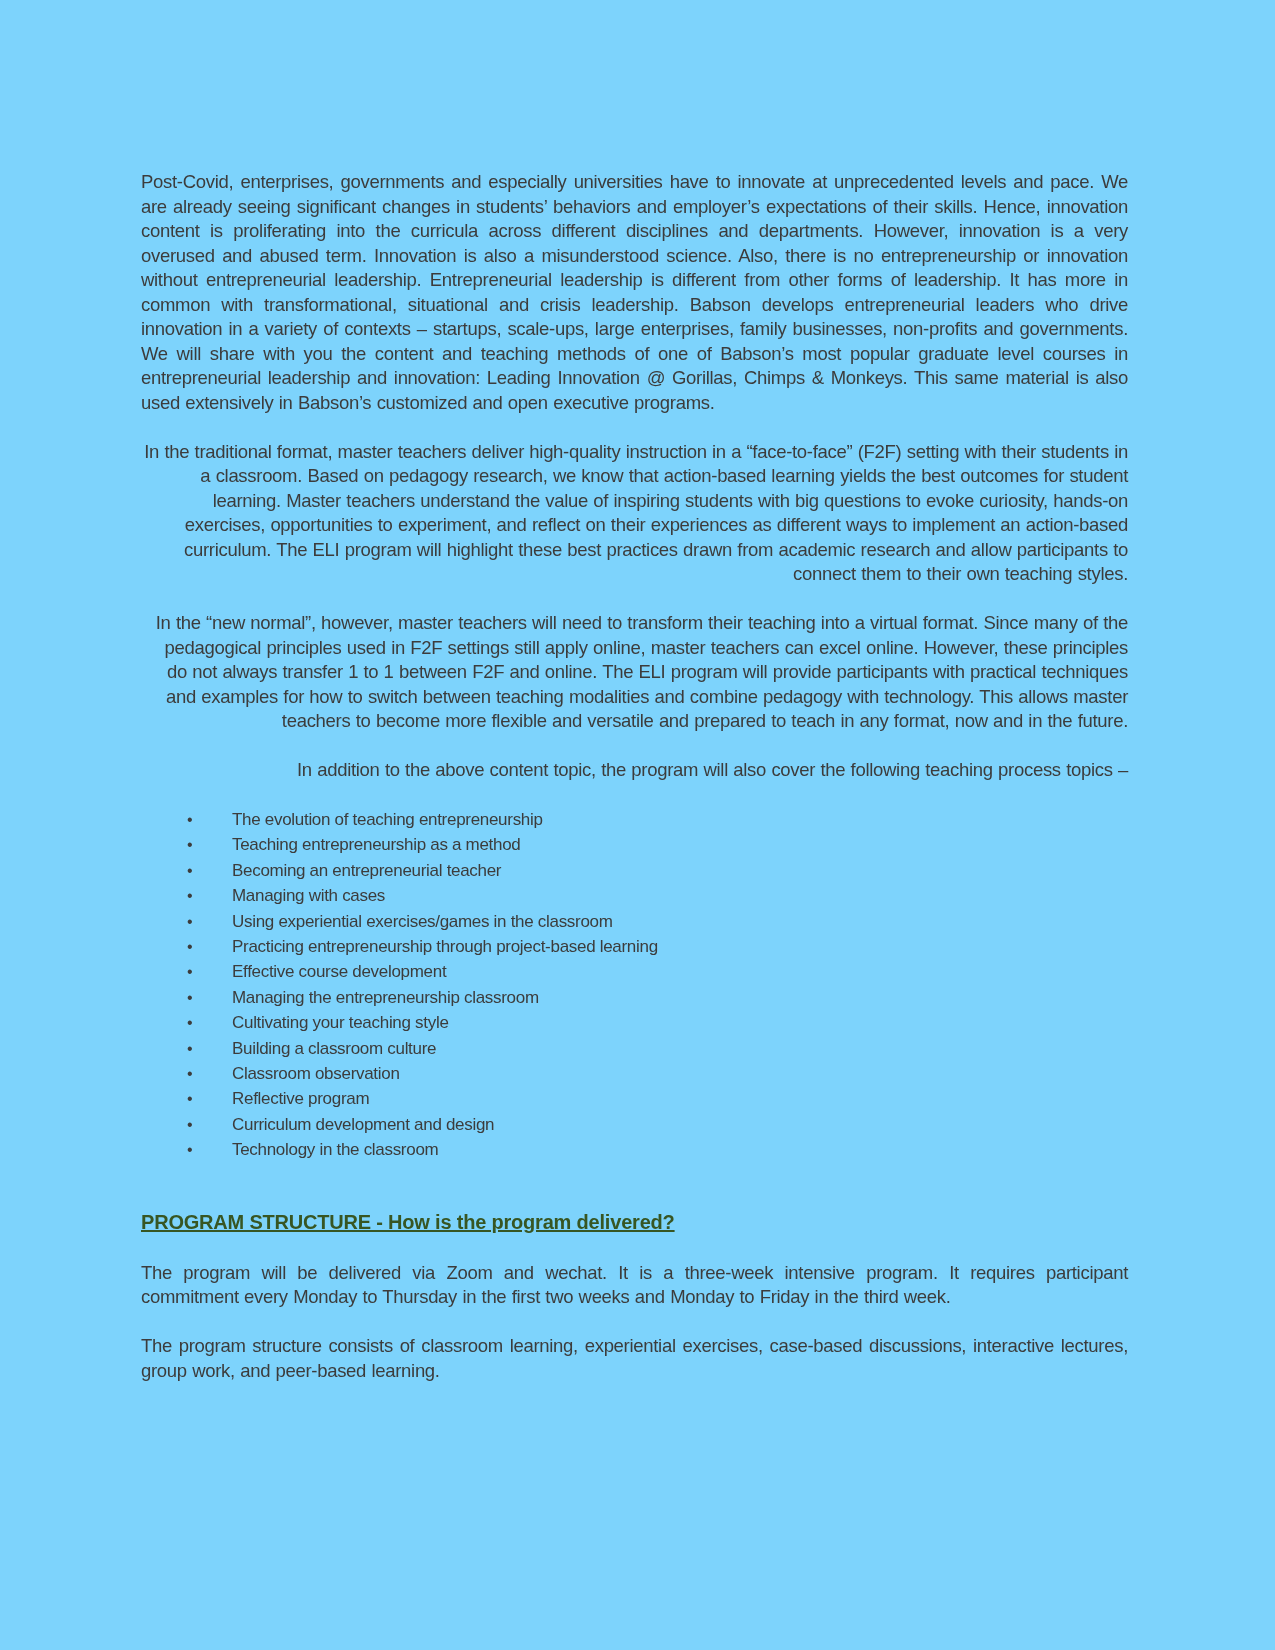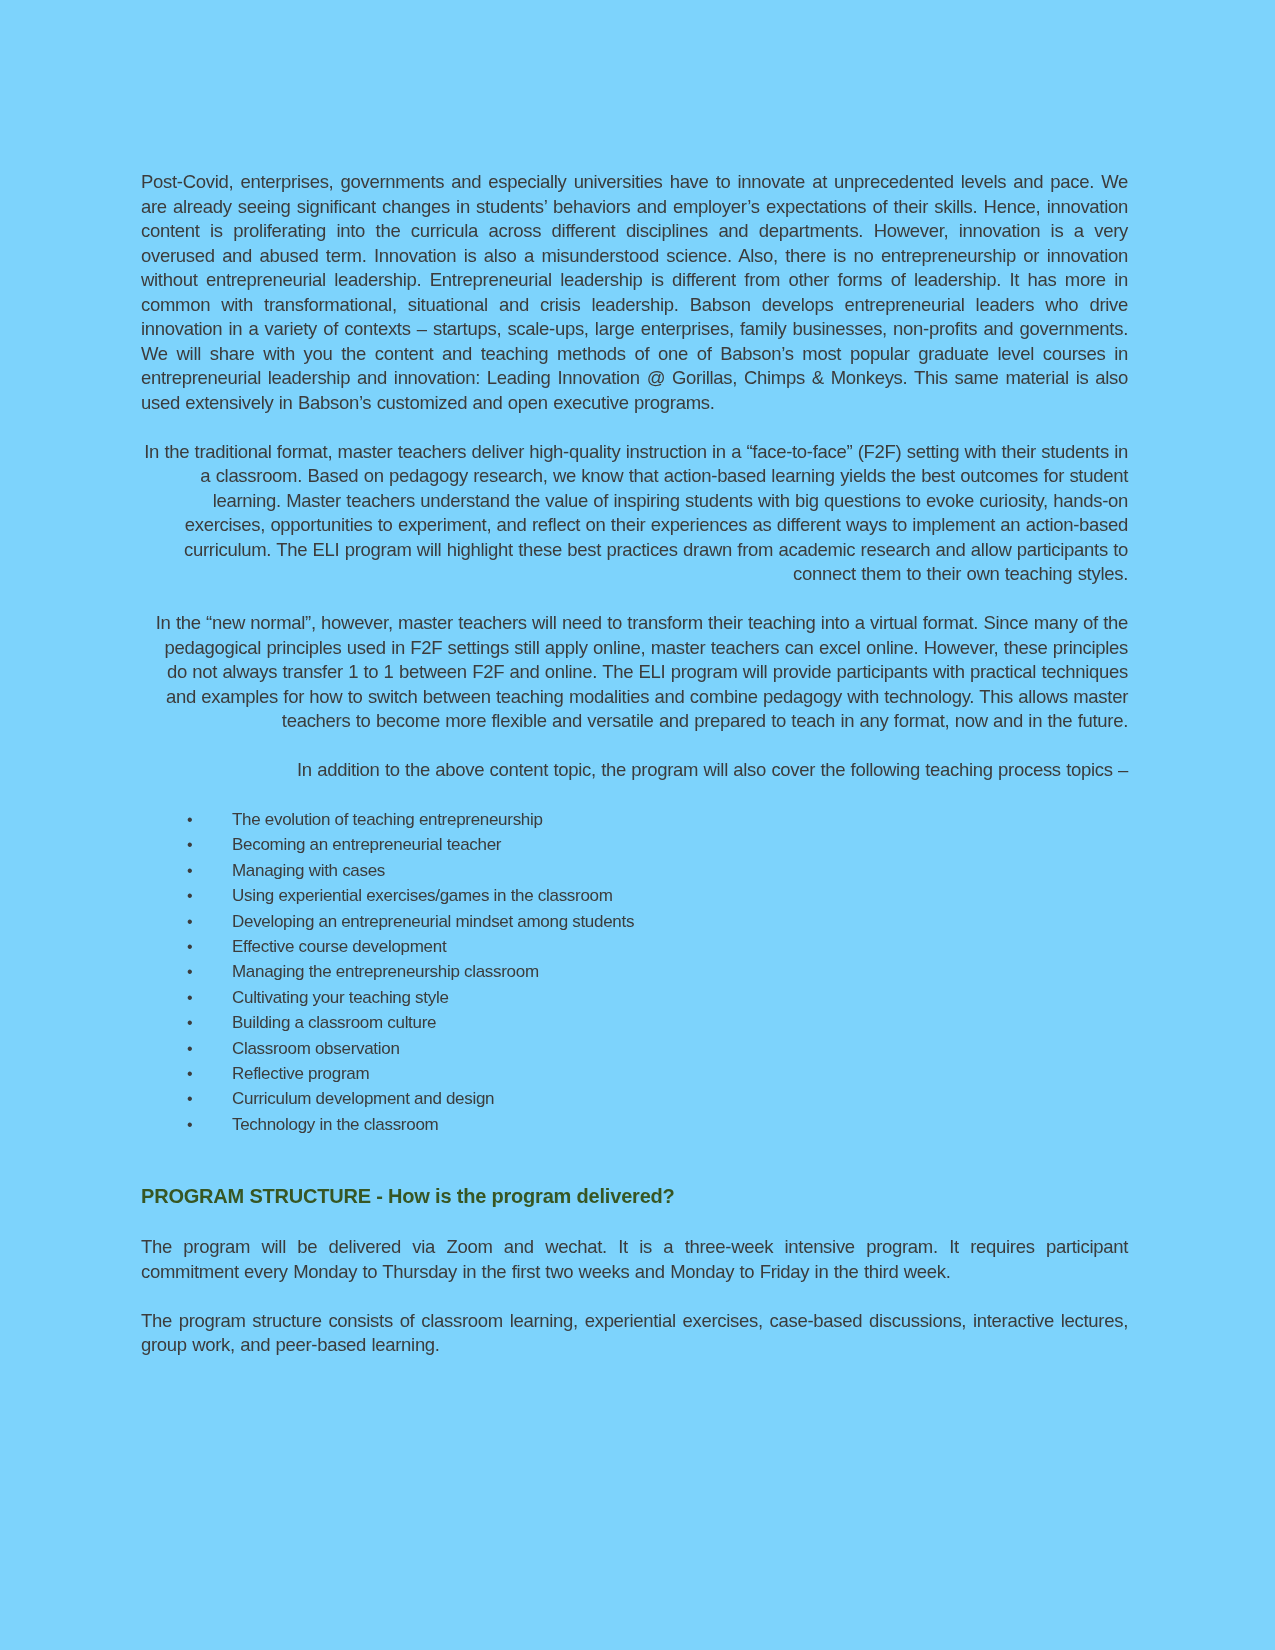--- a/index.html
+++ b/index.html
@@ -57,42 +57,44 @@
     line-height: 25.4px;
     color: #3c3c3c;
   }
   h2.section-heading {
     font-size: 20px;
     line-height: 25px;
     font-weight: bold;
     letter-spacing: -0.2px;
     color: #375623;
     margin: 47px 0 26px 0;
+    text-decoration: underline;
   }
 </style>
 </head>
 <body>
 
 <div class="page">
   <div class="content">
 
     <p class="para justify">Post-Covid, enterprises, governments and especially universities have to innovate at unprecedented levels and pace. We are already seeing significant changes in students’ behaviors and employer’s expectations of their skills. Hence, innovation content is proliferating into the curricula across different disciplines and departments. However, innovation is a very overused and abused term. Innovation is also a misunderstood science. Also, there is no entrepreneurship or innovation without entrepreneurial leadership. Entrepreneurial leadership is different from other forms of leadership. It has more in common with transformational, situational and crisis leadership. Babson develops entrepreneurial leaders who drive innovation in a variety of contexts – startups, scale-ups, large enterprises, family businesses, non-profits and governments. We will share with you the content and teaching methods of one of Babson’s most popular graduate level courses in entrepreneurial leadership and innovation: Leading Innovation @ Gorillas, Chimps &amp; Monkeys. This same material is also used extensively in Babson’s customized and open executive programs.</p>
 
     <p class="para">In the traditional format, master teachers deliver high-quality instruction in a “face-to-face” (F2F) setting with their students in a classroom. Based on pedagogy research, we know that action-based learning yields the best outcomes for student learning. Master teachers understand the value of inspiring students with big questions to evoke curiosity, hands-on exercises, opportunities to experiment, and reflect on their experiences as different ways to implement an action-based curriculum. The ELI program will highlight these best practices drawn from academic research and allow participants to connect them to their own teaching styles.</p>
 
     <p class="para">In the “new normal”, however, master teachers will need to transform their teaching into a virtual format. Since many of the pedagogical principles used in F2F settings still apply online, master teachers can excel online. However, these principles do not always transfer 1 to 1 between F2F and online. The ELI program will provide participants with practical techniques and examples for how to switch between teaching modalities and combine pedagogy with technology. This allows master teachers to become more flexible and versatile and prepared to teach in any format, now and in the future.</p>
 
     <p class="para">In addition to the above content topic, the program will also cover the following teaching process topics –</p>
 
     <ul class="bullets">
       <li>The evolution of teaching entrepreneurship</li>
+      <li>Teaching entrepreneurship as a method</li>
       <li>Becoming an entrepreneurial teacher</li>
       <li>Managing with cases</li>
       <li>Using experiential exercises/games in the classroom</li>
-      <li>Developing an entrepreneurial mindset among students</li>
+      <li>Practicing entrepreneurship through project-based learning</li>
       <li>Effective course development</li>
       <li>Managing the entrepreneurship classroom</li>
       <li>Cultivating your teaching style</li>
       <li>Building a classroom culture</li>
       <li>Classroom observation</li>
       <li>Reflective program</li>
       <li>Curriculum development and design</li>
       <li>Technology in the classroom</li>
     </ul>
 

